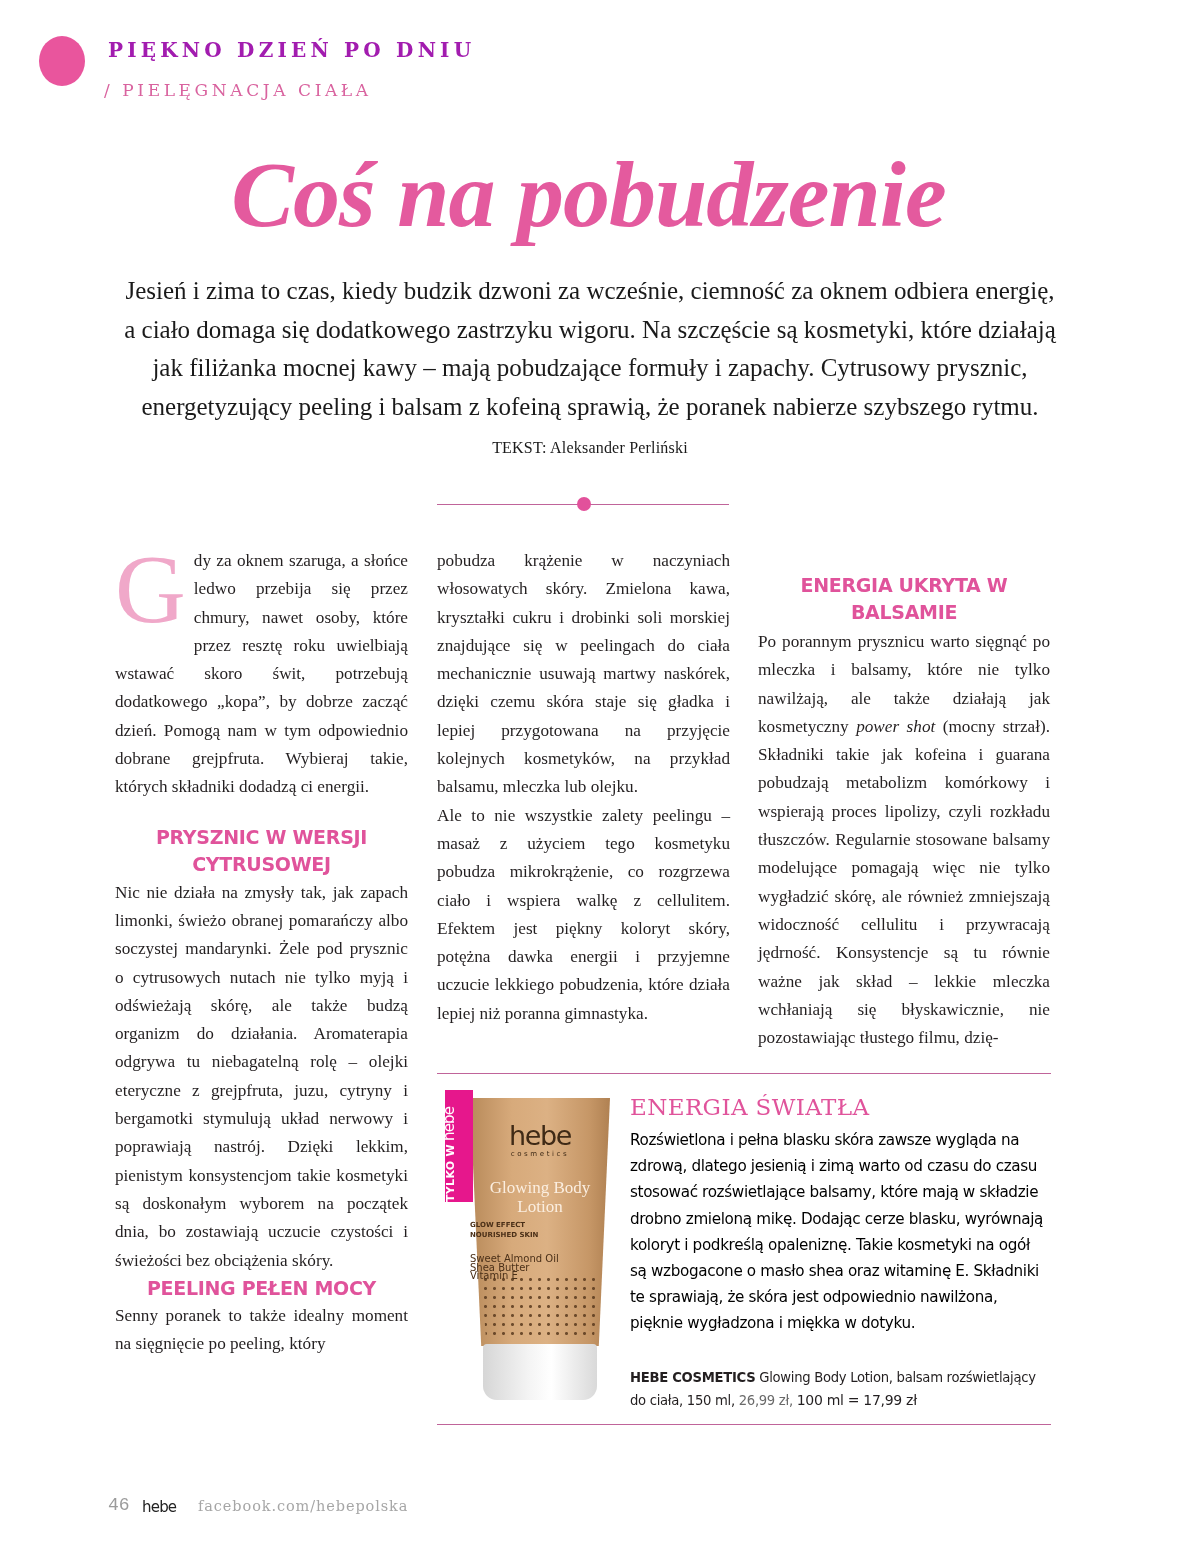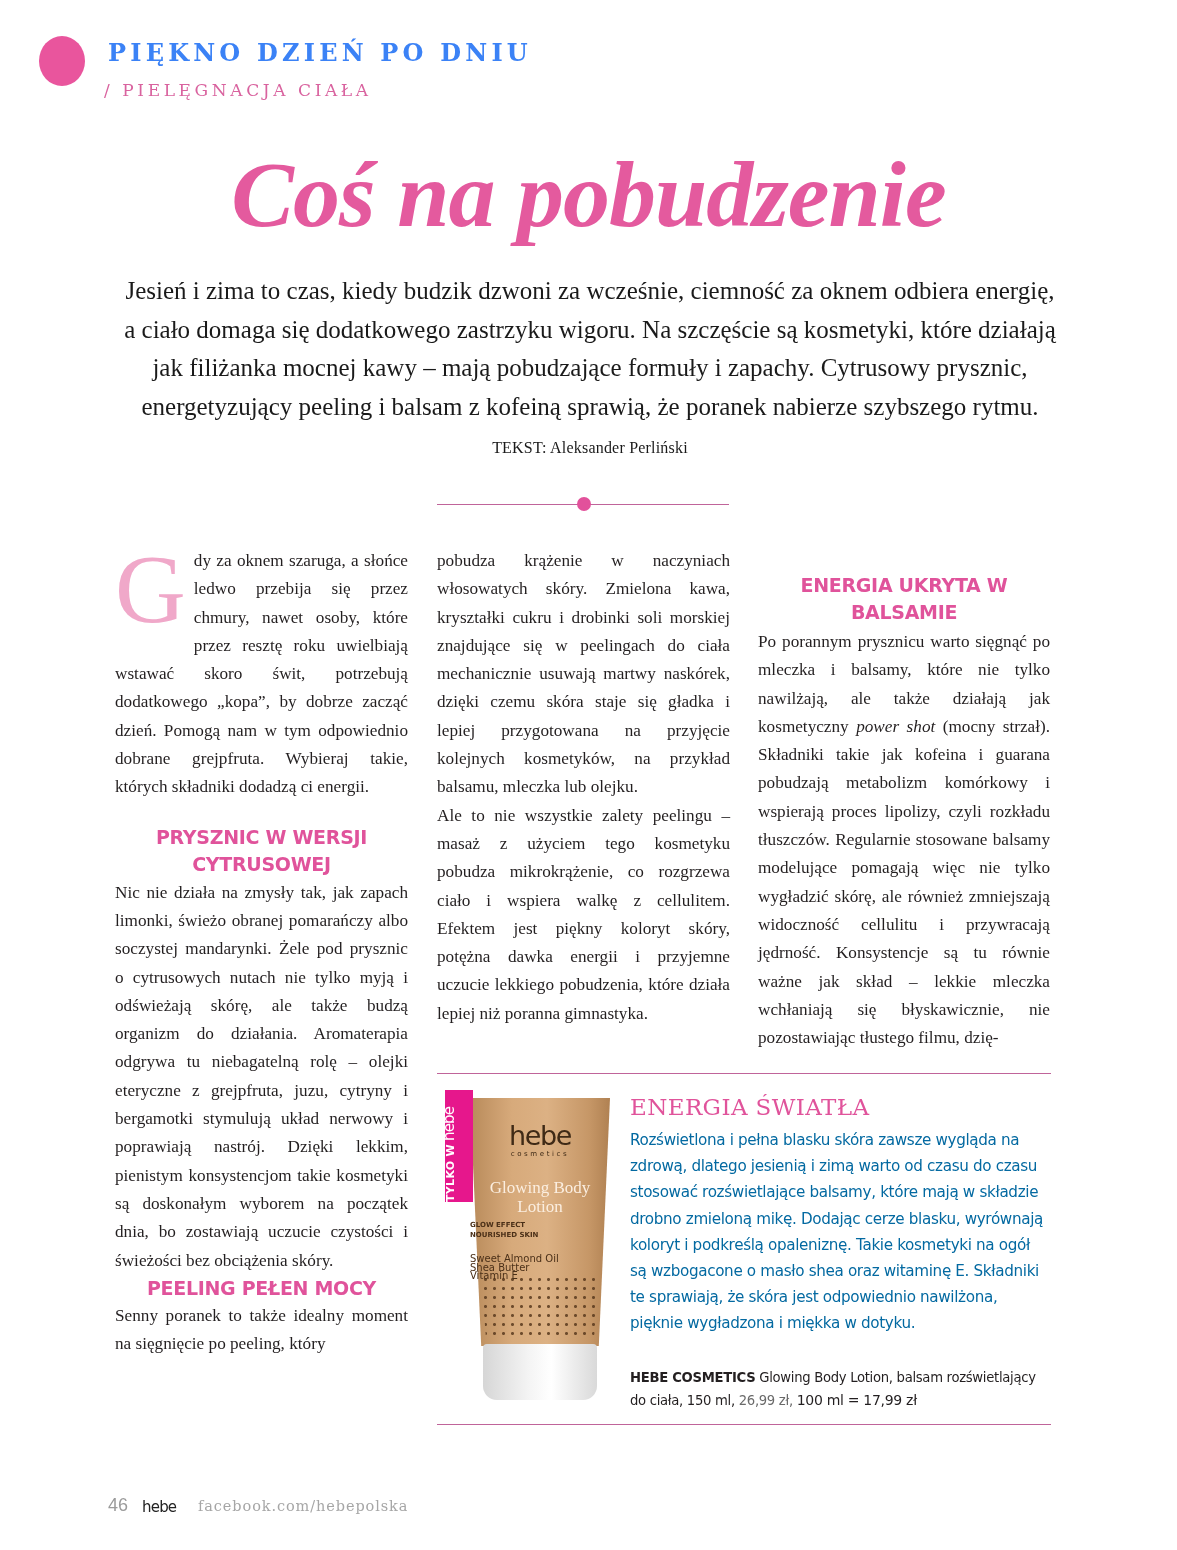--- a/index.html
+++ b/index.html
@@ -1,20 +1,20 @@
 <!DOCTYPE html>
 <html><head>
 <meta charset="utf-8">
 <style>
   * { box-sizing: border-box; margin: 0; padding: 0; }
   html, body { width: 1177px; height: 1550px; background: #ffffff; overflow: hidden; }
   body { position: relative; font-family: "Liberation Serif", serif; color: #231f20; }
 
   .section-dot { position: absolute; left: 39px; top: 36px; width: 46px; height: 50px; border-radius: 50%; background: #e9559d; }
-  .section-title { position: absolute; left: 108px; top: 38px; font-family: "DejaVu Serif", serif; font-weight: bold; font-size: 24px; letter-spacing: 4.2px; color: #3b82f6; }
+  .section-title { position: absolute; left: 108px; top: 38px; font-family: "DejaVu Serif", serif; font-weight: bold; font-size: 20px; letter-spacing: 4.2px; color: #a21caf; }
   .section-sub { position: absolute; left: 104px; top: 80px; font-family: "DejaVu Serif", serif; font-size: 17px; letter-spacing: 3.6px; color: #d9639f; }
 
   .headline { position: absolute; left: 0; width: 1177px; top: 140px; text-align: center; font-family: "Liberation Serif", serif; font-style: italic; font-size: 94px; color: #e45a9e; letter-spacing: -1px; }
 
   .lead { position: absolute; left: 120px; width: 940px; top: 272px; text-align: center; font-family: "Liberation Serif", serif; font-size: 25px; line-height: 38.5px; color: #1a1a1a; }
   .lead .byline { font-size: 16px; letter-spacing: 0.2px; }
 
   .divider { position: absolute; left: 437px; top: 504px; width: 292px; height: 1px; background: #c0649a; }
   .divider-dot { position: absolute; left: 577px; top: 497px; width: 14px; height: 14px; border-radius: 50%; background: #e2519b; }
 
@@ -42,28 +42,28 @@
   .brand-sub { position: absolute; left: 15px; top: 60px; width: 140px; text-align: center; font-family: "DejaVu Sans", sans-serif; font-size: 7px; color: #3f2a16; letter-spacing: 2.6px; }
   .p-name { position: absolute; left: 15px; top: 88px; width: 140px; text-align: center; font-family: "Liberation Serif", serif; font-size: 17px; line-height: 19px; color: #fbeee0; }
   .p-effect { position: absolute; left: 15px; top: 130px; width: 140px; text-align: left; font-family: "DejaVu Sans", sans-serif; font-weight: bold; font-size: 7px; line-height: 10px; color: #4b3018; }
   .p-ingr { position: absolute; left: 15px; top: 165px; width: 140px; text-align: left; font-family: "DejaVu Sans", sans-serif; font-size: 10px; line-height: 8.5px; color: #4b3018; }
   .tag { position: absolute; left: -10px; top: 0; width: 28px; height: 112px; background: #e6178c; }
   .tag-text { position: absolute; left: -1px; top: 4px; width: 112px; height: 28px; transform-origin: 0 0; transform: translate(-9px, 108px) rotate(-90deg); font-family: "DejaVu Sans", sans-serif; color: #fff; font-size: 11px; line-height: 28px; white-space: nowrap; }
   .tag-text b { font-weight: bold; letter-spacing: 0.3px; }
   .tag-text span { font-size: 15px; letter-spacing: -0.8px; margin-left: 3px; }
 
   .box-title { position: absolute; left: 630px; top: 1094px; font-family: "DejaVu Serif", serif; font-size: 23px; color: #e0539b; letter-spacing: 0.4px; }
-  .box-body { position: absolute; left: 630px; top: 1127px; width: 420px; font-family: "DejaVu Sans", sans-serif; font-size: 15.2px; line-height: 26.2px; color: #0369a1; letter-spacing: -0.35px; }
+  .box-body { position: absolute; left: 630px; top: 1127px; width: 420px; font-family: "DejaVu Sans", sans-serif; font-size: 15.2px; line-height: 26.2px; color: #000000; letter-spacing: -0.35px; }
   .box-credit { position: absolute; left: 630px; top: 1367px; width: 420px; font-family: "DejaVu Sans", sans-serif; font-size: 13.2px; line-height: 22px; color: #231f20; letter-spacing: -0.3px; }
   .box-credit b { font-weight: bold; }
   .box-credit .price { color: #6a6a6a; }
   .box-credit .unit { font-size: 14px; }
 
   .footer { position: absolute; left: 108px; top: 1497px; font-size: 17px; color: #9a9a9a; }
-  .page-num { font-family: Liberation Sans, sans-serif; font-size: 18px; color: #9b9b9b; position: absolute; left: 0; top: -2px; }
+  .page-num { font-family: Liberation Mono, monospace; font-size: 18px; color: #9b9b9b; position: absolute; left: 0; top: -2px; }
   .footer-logo { position: absolute; left: 34px; top: 1px; font-family: "DejaVu Sans", sans-serif; font-size: 15px; color: #222; letter-spacing: -0.8px; }
   .footer-url { position: absolute; left: 90px; top: 1px; font-family: "DejaVu Serif", serif; font-size: 14.5px; color: #a6a6a6; letter-spacing: 0.9px; white-space: nowrap; }
 </style>
 </head>
 <body>
 
 <div class="section-dot"></div>
 <div class="section-title">PIĘKNO DZIEŃ PO DNIU</div>
 <div class="section-sub">/ PIELĘGNACJA CIAŁA</div>
 

